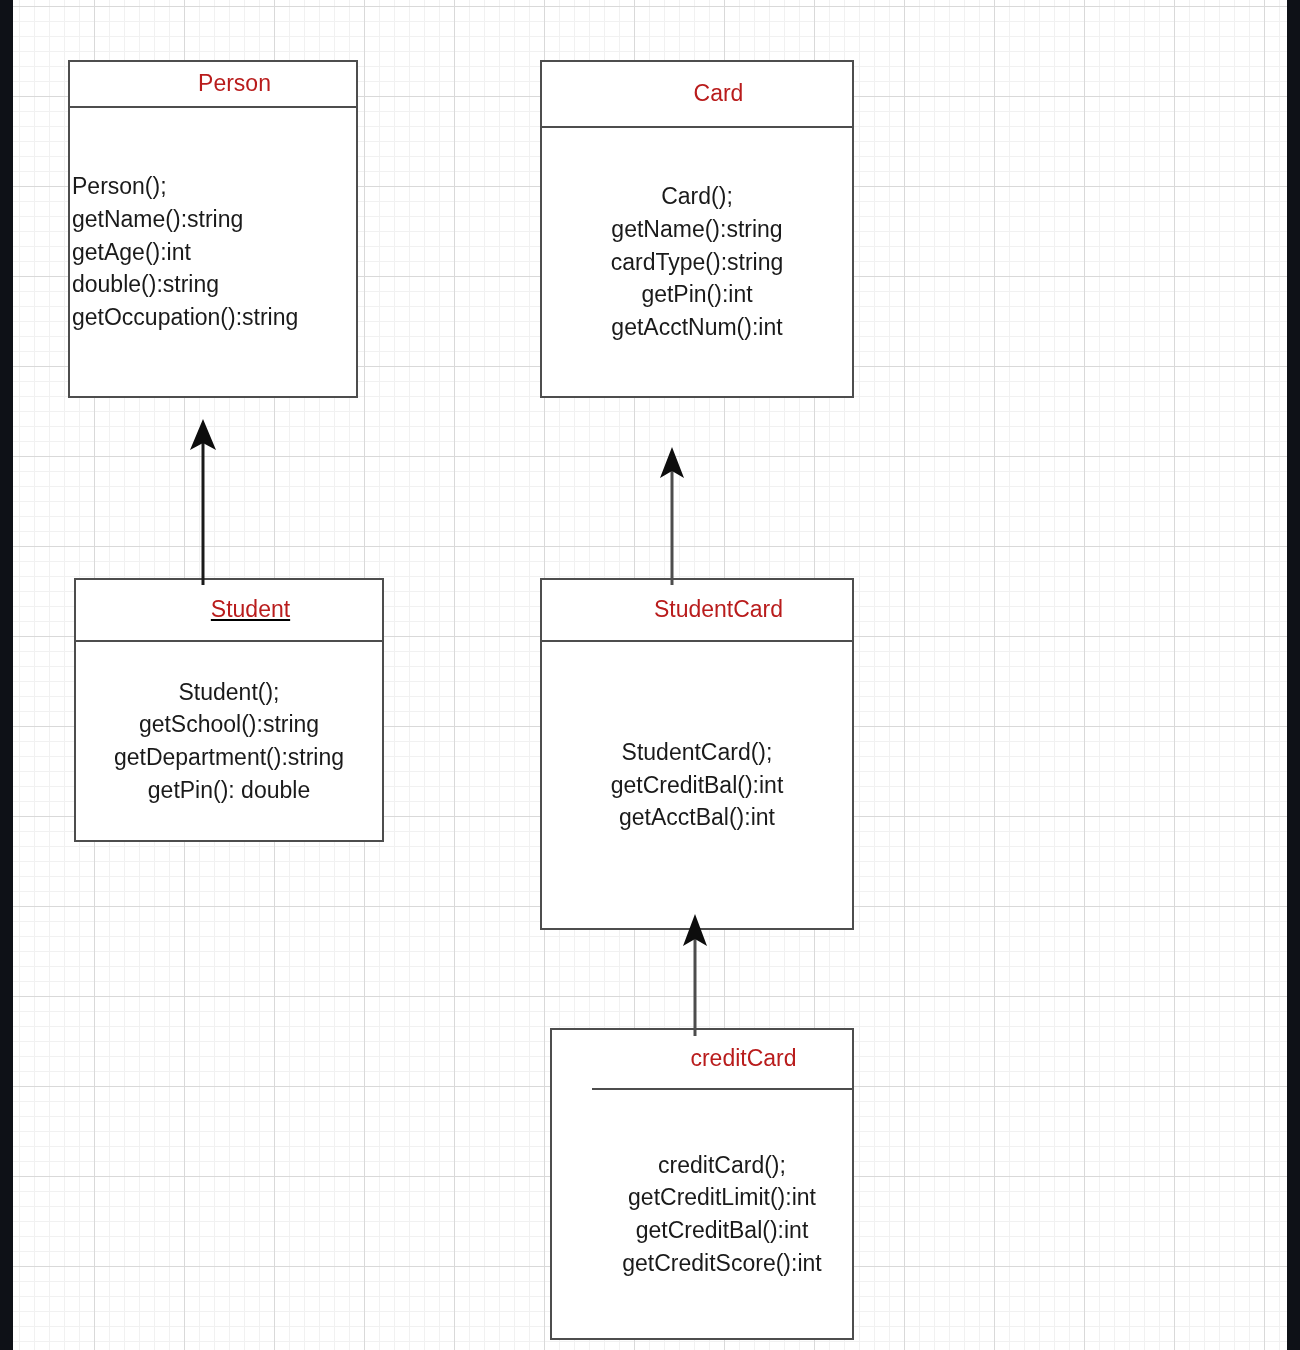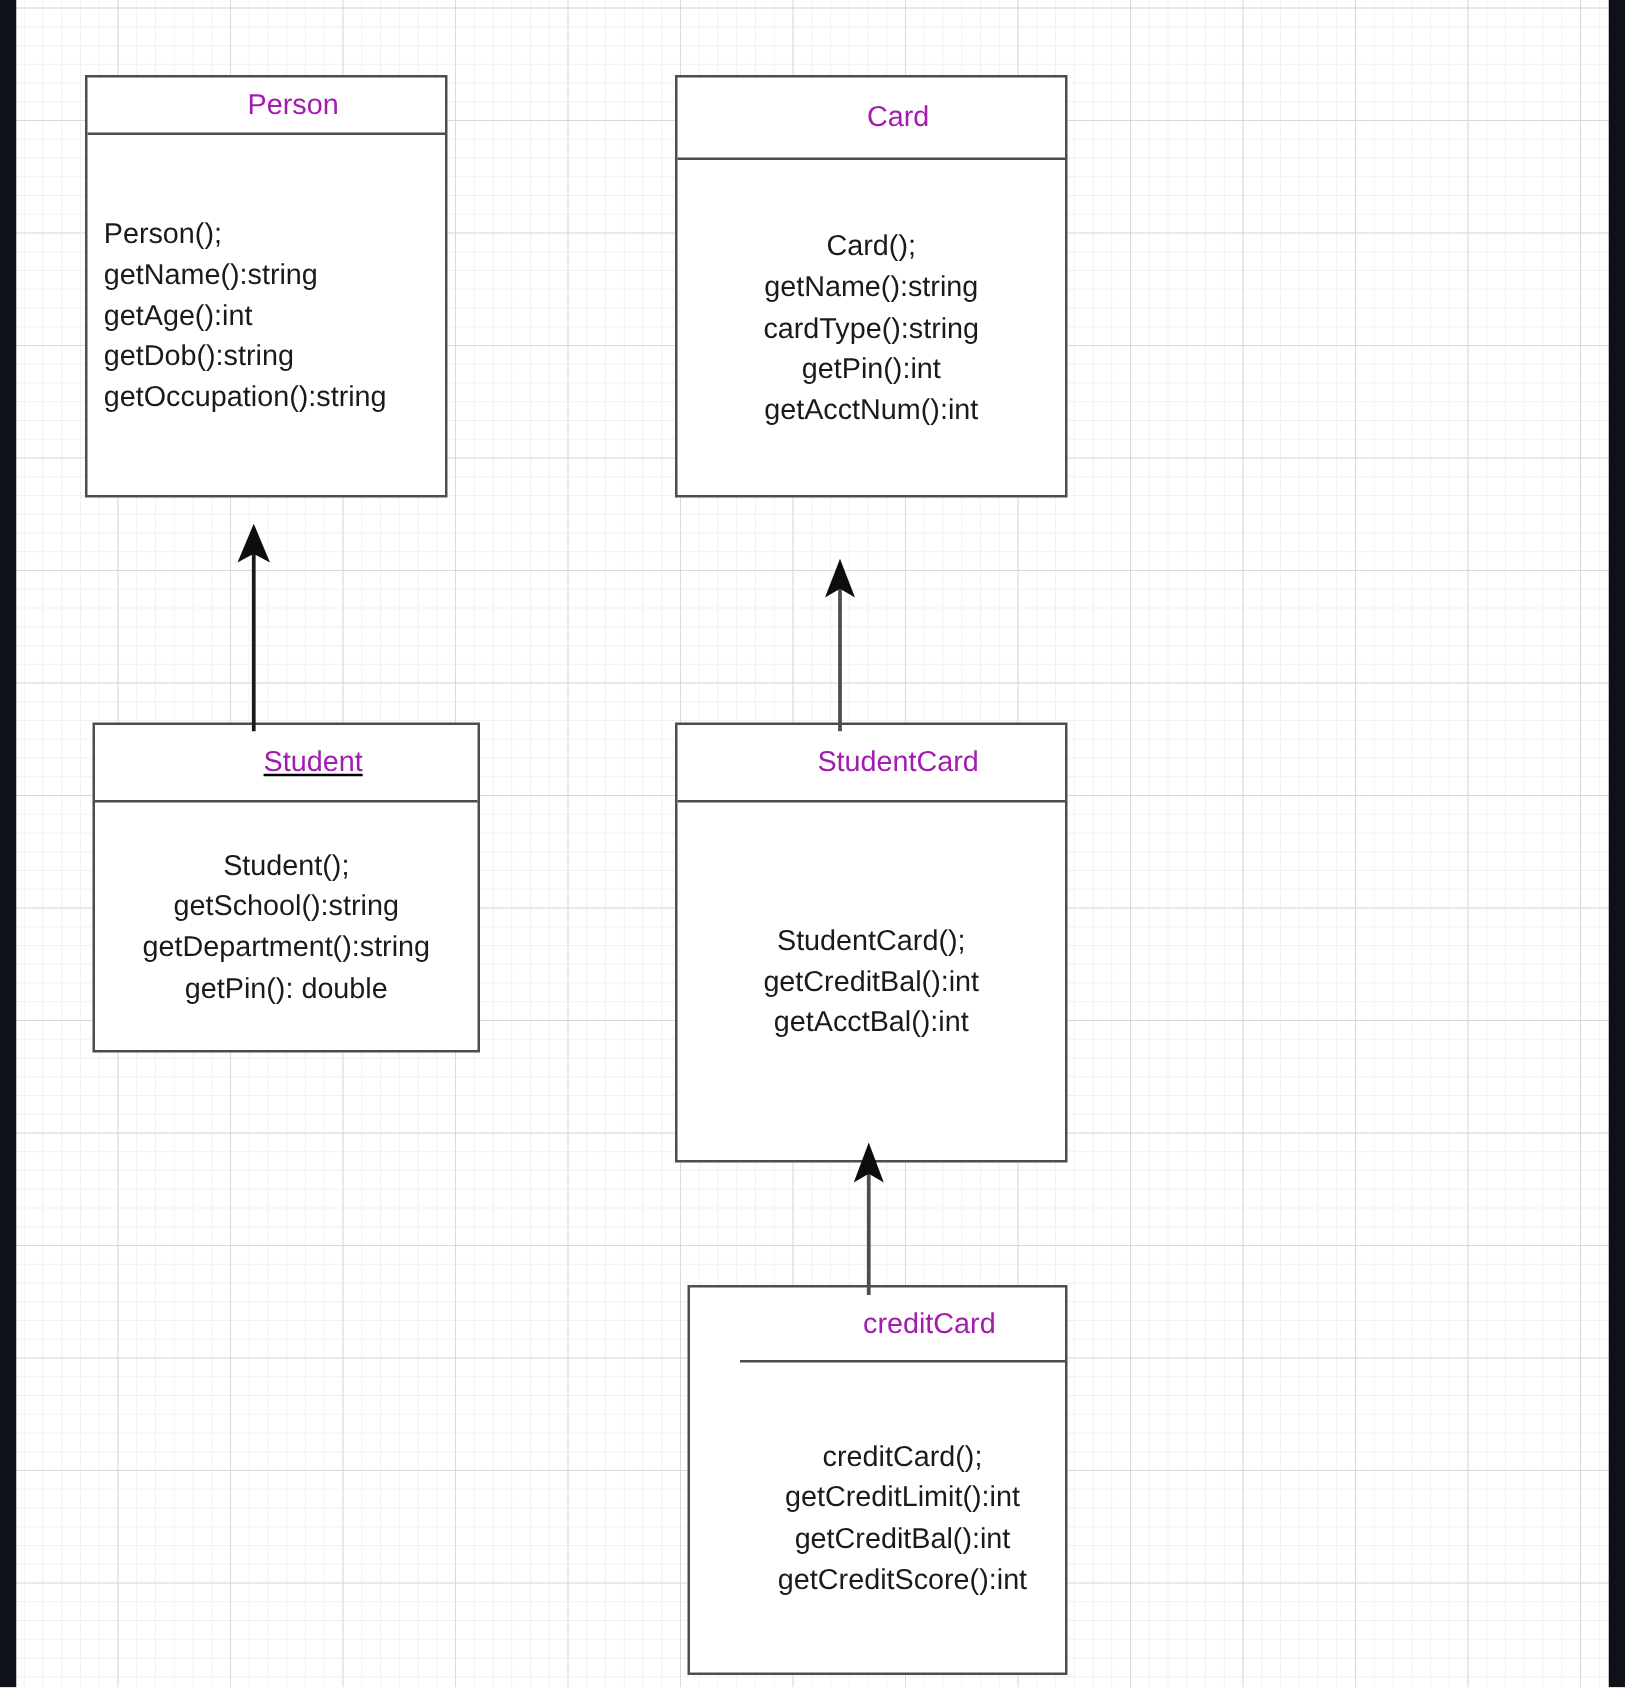--- a/index.html
+++ b/index.html
@@ -57,33 +57,33 @@
   .uml-header {
     box-sizing: border-box;
     border-bottom: 2px solid #4d4d4d;
     display: flex;
     align-items: center;
     justify-content: center;
     flex: none;
   }
   .uml-name {
     font-size: 23px;
-    color: #a21caf;
+    color: #b91c1c;
     line-height: 1.1;
     white-space: nowrap;
     margin-left: 43px;
   }
   .uml-body {
     flex: 1 1 auto;
     display: flex;
     flex-direction: column;
     justify-content: center;
     padding: 0 4px;
   }
-  .uml-body.align-left  { align-items: flex-start; text-align: left; padding-left: 13px; }
+  .uml-body.align-left  { align-items: flex-start; text-align: left; padding-left: 2px; }
   .uml-body.align-center{ align-items: center;     text-align: center; }
   .uml-member {
     font-size: 23px;
     color: #1a1a1a;
     line-height: 1.42;
     white-space: nowrap;
   }
 
   
   .arrow {
@@ -102,21 +102,21 @@
   <div class="edge-bar right"></div>
 
   <div class="uml-class" style="left:68px; top:60px; width:290px; height:338px;">
     <div class="uml-header" style="height:46px;">
       <span class="uml-name">Person</span>
     </div>
     <div class="uml-body align-left">
       <span class="uml-member">Person();</span>
       <span class="uml-member">getName():string</span>
       <span class="uml-member">getAge():int</span>
-      <span class="uml-member">getDob():string</span>
+      <span class="uml-member">double():string</span>
       <span class="uml-member">getOccupation():string</span>
     </div>
   </div>
 
   <div class="uml-class" style="left:540px; top:60px; width:314px; height:338px;">
     <div class="uml-header" style="height:66px;">
       <span class="uml-name">Card</span>
     </div>
     <div class="uml-body align-center">
       <span class="uml-member">Card();</span>

